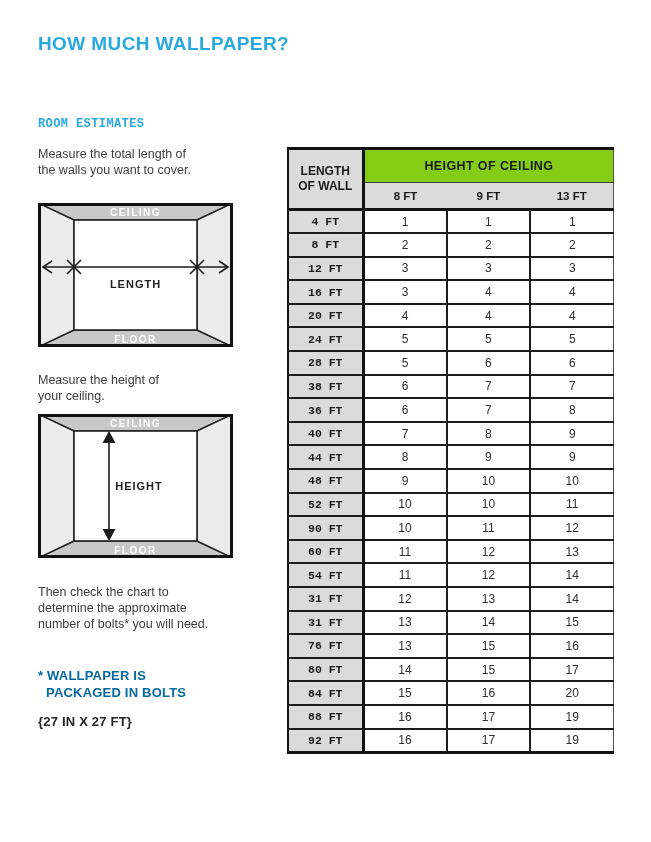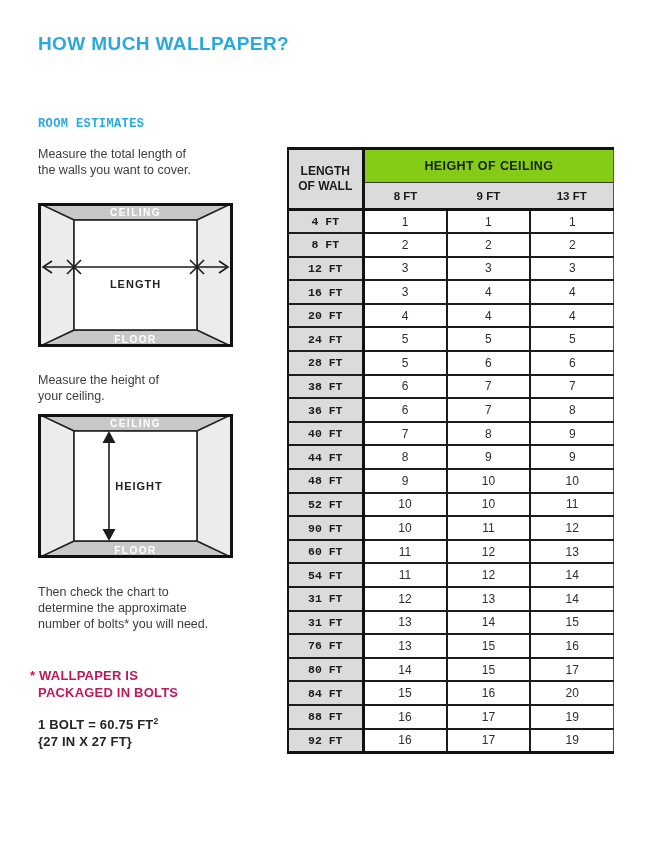--- a/index.html
+++ b/index.html
@@ -27,22 +27,22 @@
     font-size: 12.5px; line-height: 16px; color: #3c3c3c;
     white-space: pre-line;
   }
   .step1 { top: 146px; }
   .step2 { top: 372px; }
   .step3 { top: 584px; }
   .diagram { position: absolute; left: 38px; }
   .diagram1 { top: 203px; }
   .diagram2 { top: 414px; }
   .footnote {
-    position: absolute; left: 30px; top: 667px;
-    font-size: 13px; font-weight: 700; color: #be185d;
+    position: absolute; left: 38px; top: 667px;
+    font-size: 13px; font-weight: 700; color: #0369a1;
     line-height: 17px; letter-spacing: 0.2px;
   }
   .footnote .line2 { padding-left: 8px; }
   .bolt-info {
     position: absolute; left: 38px; top: 713px;
     font-size: 13px; font-weight: 700; color: #252525;
     line-height: 17px; letter-spacing: 0.2px;
   }
   .bolt-info sup { font-size: 8.5px; }
 
@@ -150,21 +150,20 @@
   <p class="step step3">Then check the chart to
 determine the approximate
 number of bolts* you will need.</p>
 
   <div class="footnote">
     <div class="line1">* WALLPAPER IS</div>
     <div class="line2">PACKAGED IN BOLTS</div>
   </div>
 
   <div class="bolt-info">
-    <div><span>1 BOLT = 60.75 FT</span><sup>2</sup></div>
     <div>{27 IN X 27 FT}</div>
   </div>
 
   <div class="table-wrap">
     <table class="bolt-table">
       <colgroup>
         <col class="c-label">
           <col class="c-val">
           <col class="c-val">
           <col class="c-val">

